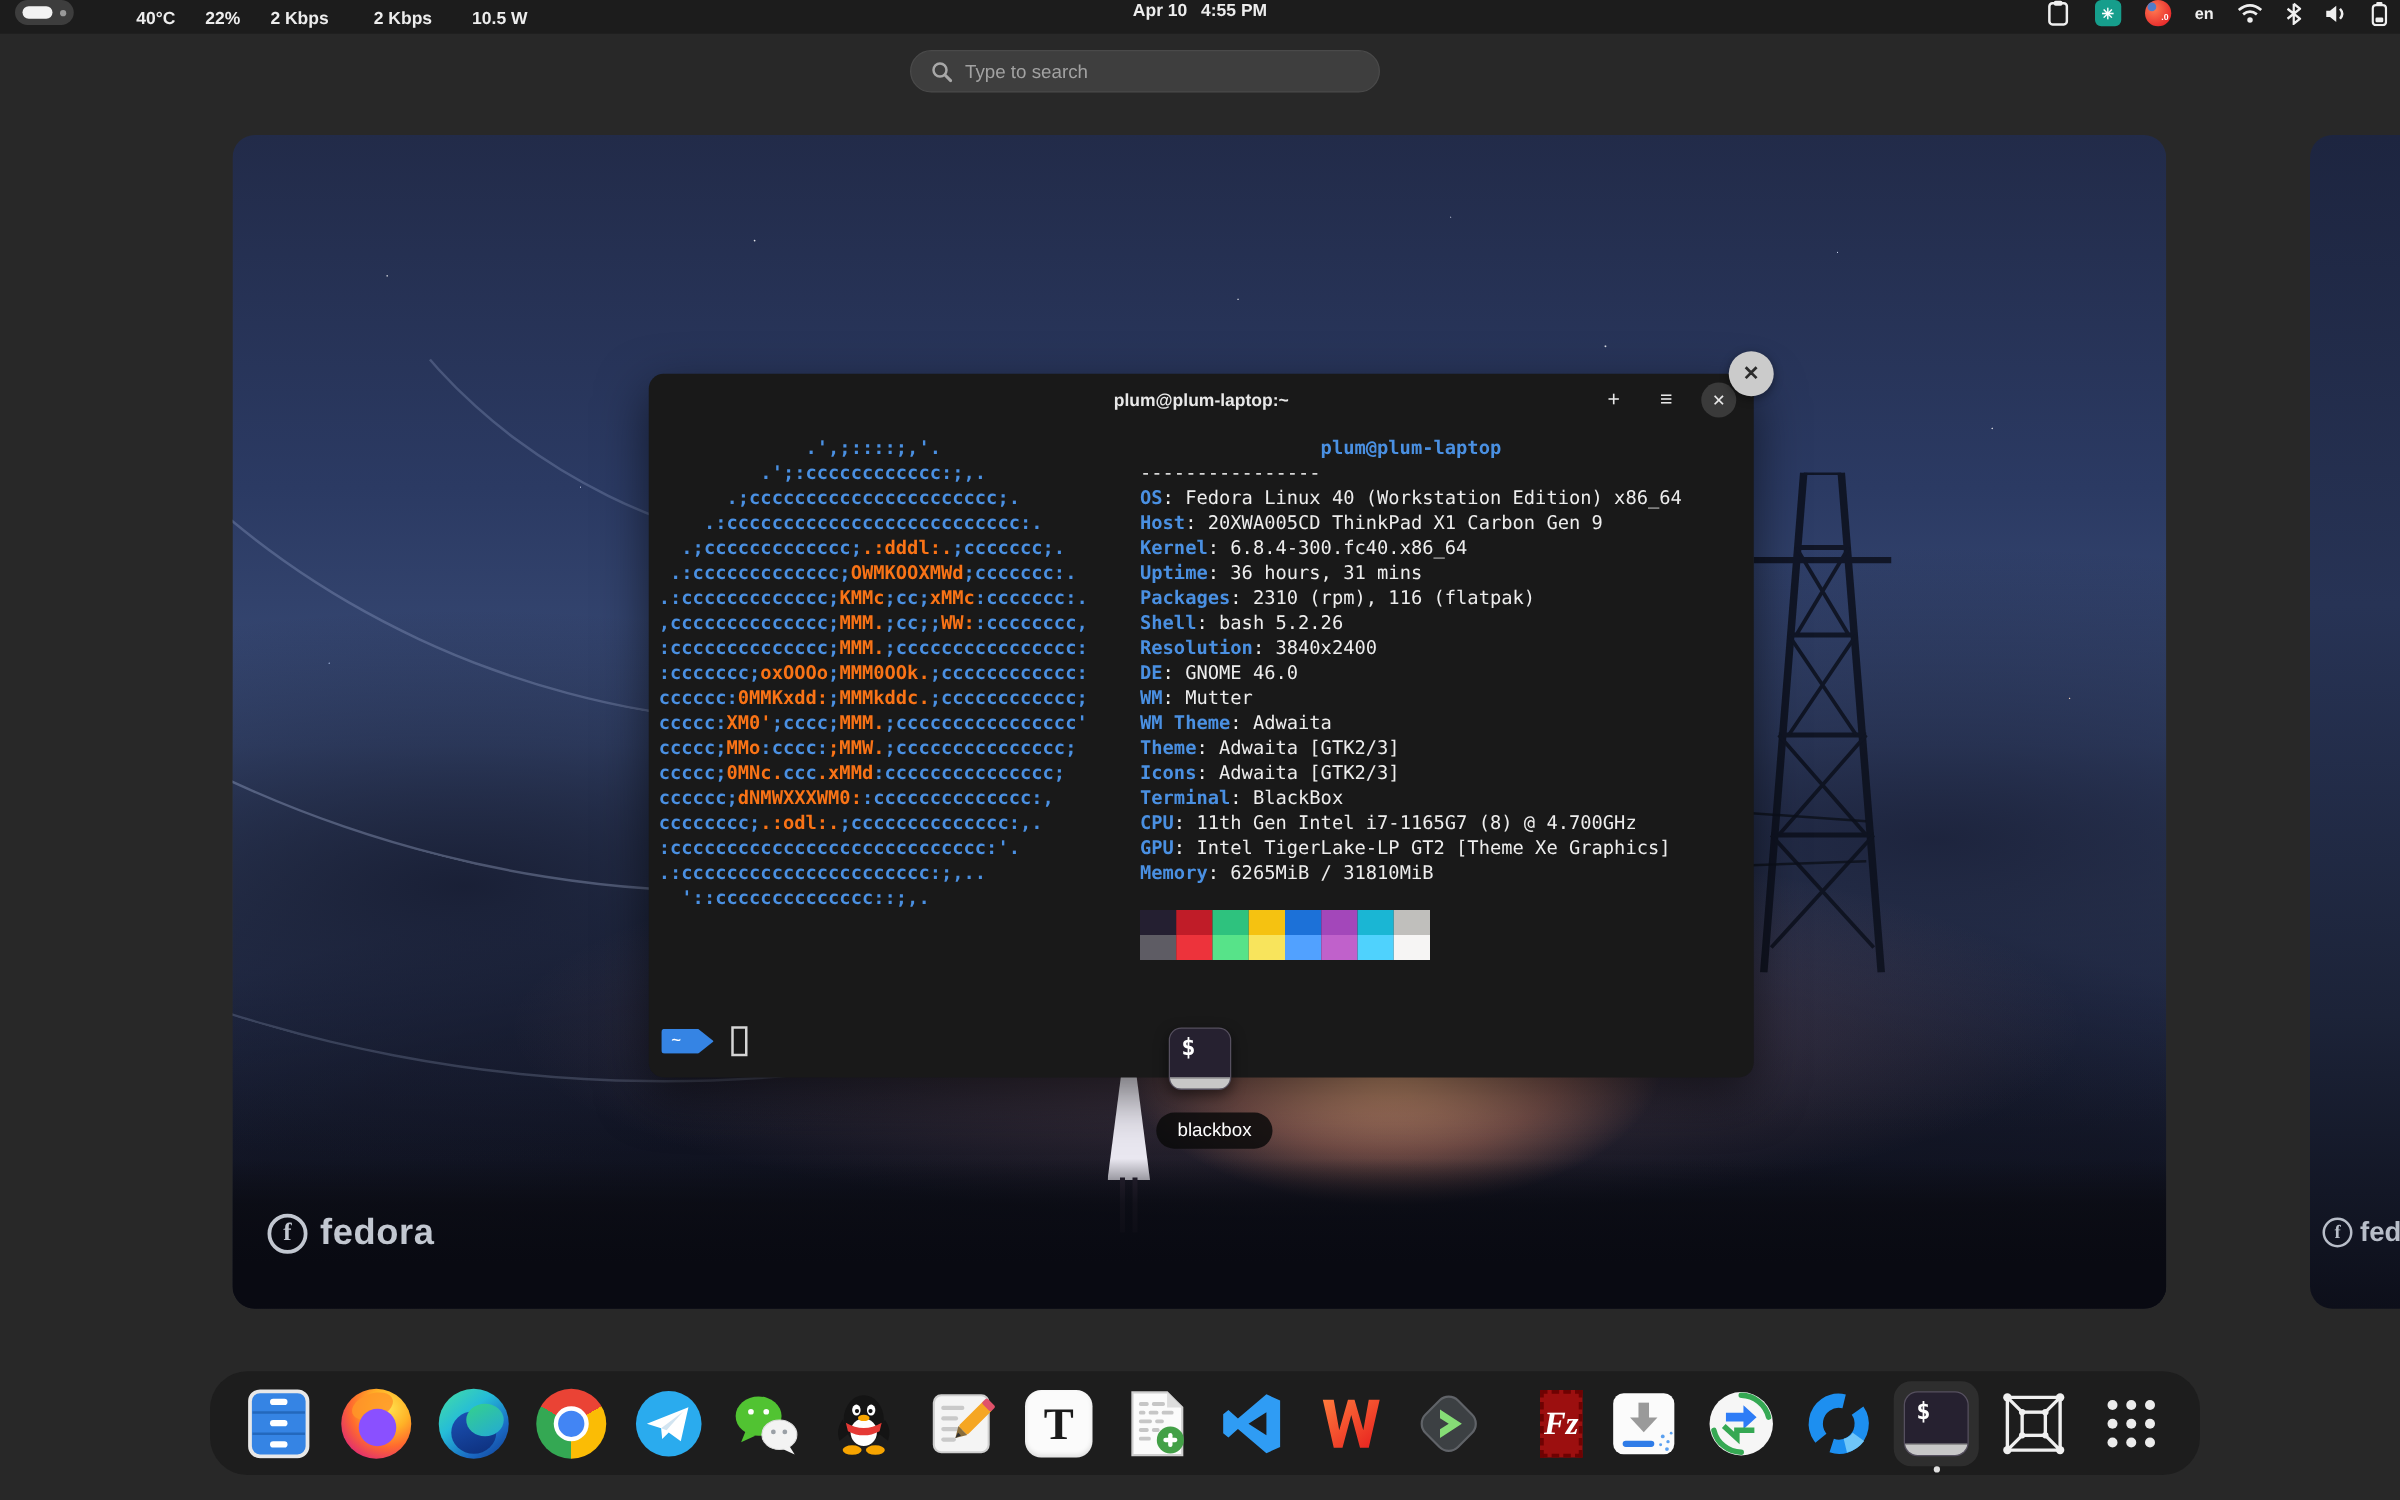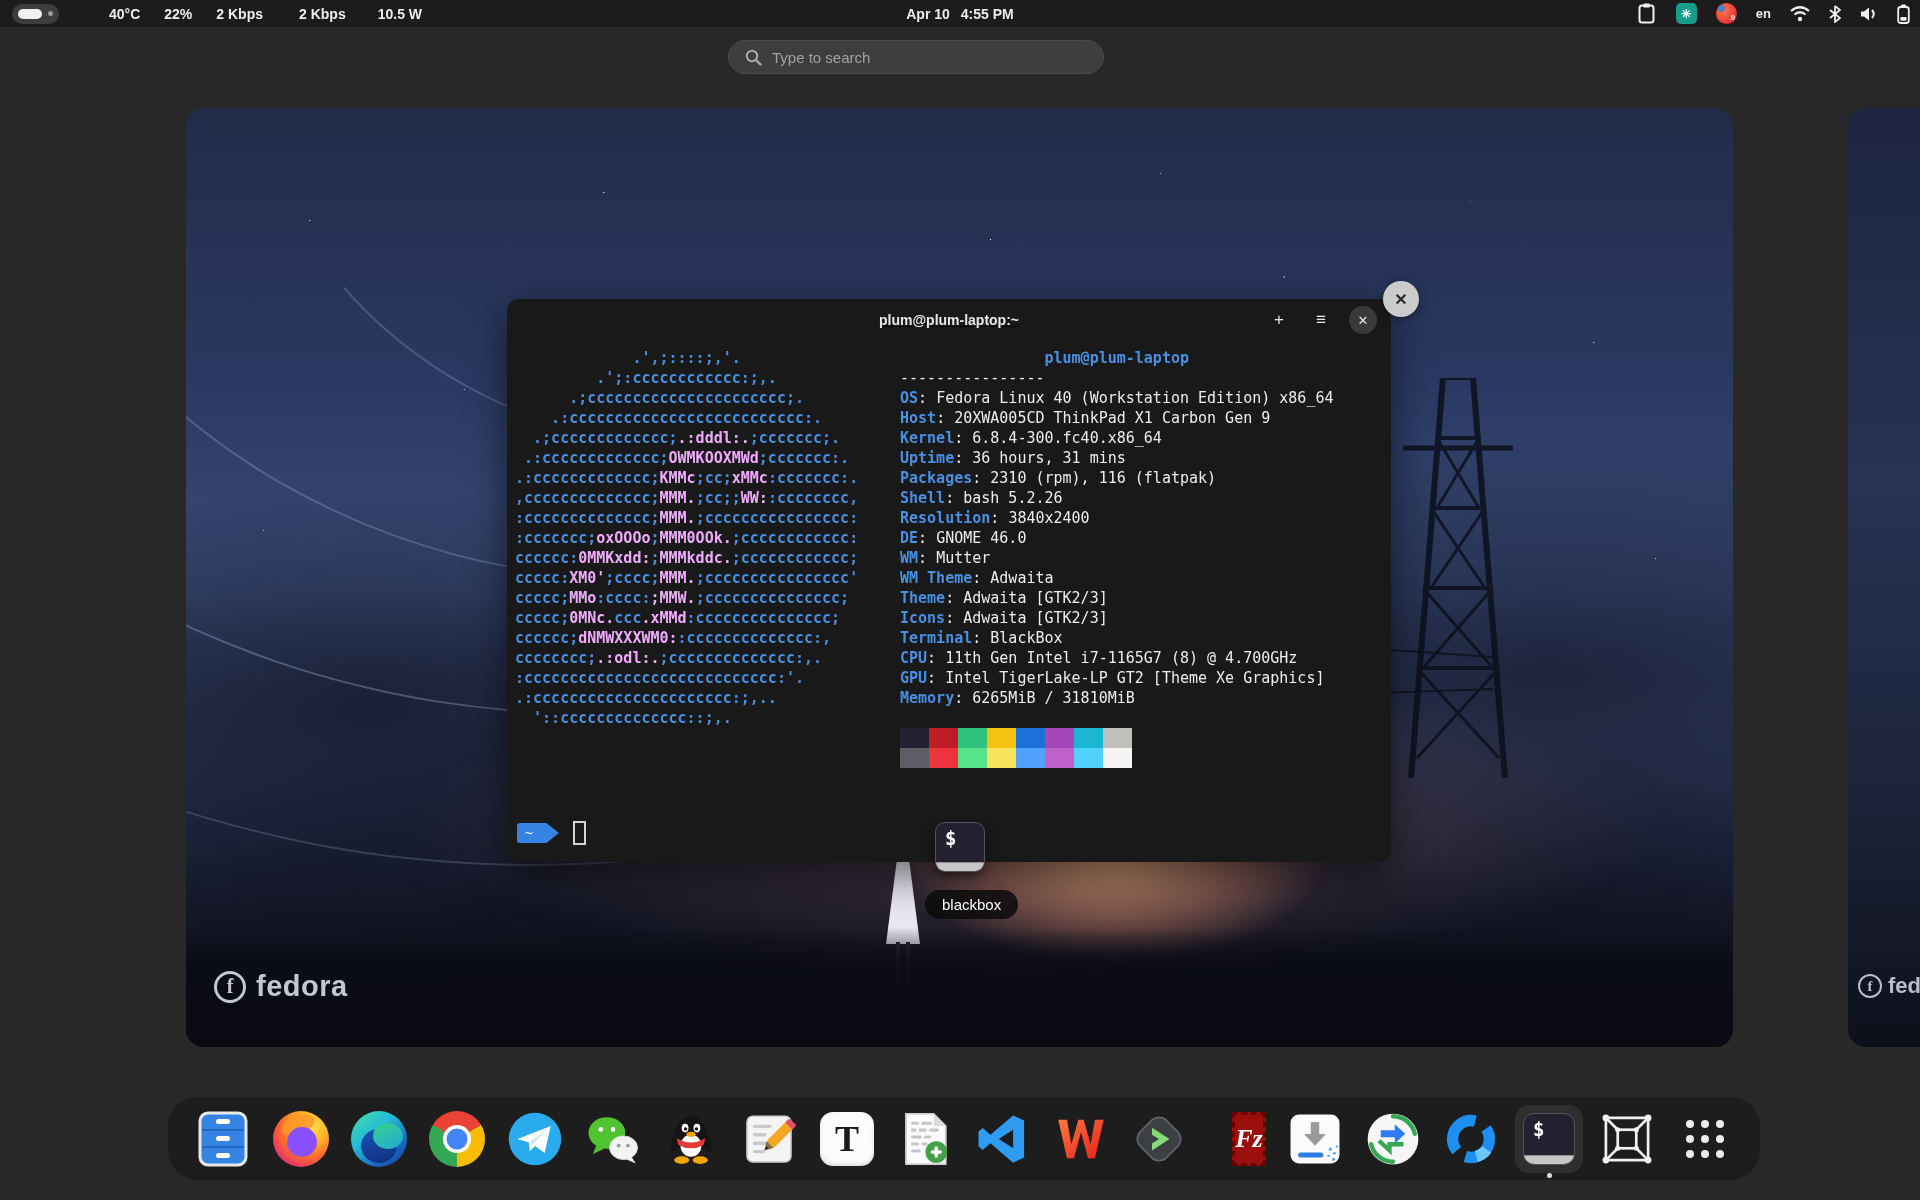--- a/index.html
+++ b/index.html
@@ -1,20 +1,20 @@
 <!DOCTYPE html>
 <html><head>
 <meta charset="utf-8">
 <style>
   * { margin:0; padding:0; box-sizing:border-box; }
   html,body { width:1920px; height:1200px; background:#272727; font-family:"Liberation Sans",sans-serif; }
   #screen { position:relative; width:1920px; height:1200px; overflow:hidden; background:#282828; }
 
   
-  #topbar { position:absolute; left:0; top:0; width:1920px; height:27px; background:#1c1c1c; display:flex; align-items:center; z-index:30; color:#ededed; font-size:14px; font-weight:700; }
+  #topbar { position:absolute; left:0; top:0; width:1920px; height:27px; background:#1c1c1c; display:flex; z-index:30; color:#ededed; font-size:14px; font-weight:700; }
   .activities-pill { margin-left:12px; width:47px; height:20px; background:#3d3d3d; border-radius:10px; display:flex; align-items:center; padding:0 6px; gap:6px; cursor:pointer; }
   .ws-current { width:24px; height:10px; background:#f2f2f2; border-radius:5px; }
   .ws-dot { width:5px; height:5px; background:#9a9a9a; border-radius:50%; }
   .status-area { display:flex; align-items:center; gap:24px; margin-left:50px; }
   .status-area span:nth-child(4){ margin-left:12px; }
   .status-area span:nth-child(5){ margin-left:8px; }
   .clock { position:absolute; left:50%; transform:translateX(-50%); display:flex; gap:11px; align-items:center; cursor:pointer; }
   .tray { position:absolute; right:10px; display:flex; align-items:center; gap:19px; }
   .tray-chip { width:21px; height:21px; display:flex; align-items:center; justify-content:center; cursor:pointer; }
   .chip-teal { background:#169e8c; border-radius:5px; color:#fff; font-size:12px; }
@@ -76,30 +76,30 @@
   .fedora-mark .ftext { font-size:29px; font-weight:700; letter-spacing:.5px; }
 
   
   #workspace-next { position:absolute; left:1848px; top:108px; width:72px; height:939px; border-radius:18px 0 0 18px; overflow:hidden; z-index:1; cursor:pointer;
     background:linear-gradient(180deg,#1d2540 0%, #273355 40%, #1c2338 75%, #0d0f1a 100%); }
   #workspace-next .mini-mark { position:absolute; left:10px; bottom:48px; display:flex; align-items:center; gap:6px; color:rgba(214,220,230,.85); }
   #workspace-next .fcirc { width:24px; height:24px; border:2.5px solid rgba(214,220,230,.85); border-radius:50%; display:flex; align-items:center; justify-content:center; font-size:15px; font-weight:700; font-family:"Liberation Serif",serif; }
   #workspace-next .ftext { font-size:22px; font-weight:700; }
 
   
-  #terminal-window { position:absolute; left:507px; top:299px; width:884px; height:563px; background:#191919; border-radius:12px; z-index:5; box-shadow:0 14px 40px rgba(0,0,0,.55); overflow:hidden; cursor:pointer;text-decoration:underline; }
+  #terminal-window { position:absolute; left:519px; top:299px; width:884px; height:563px; background:#191919; border-radius:12px; z-index:5; box-shadow:0 14px 40px rgba(0,0,0,.55); overflow:hidden; cursor:pointer; }
   .win-header { position:relative; height:42px; display:flex; align-items:center; justify-content:center; }
   .win-title { color:#e8e8e8; font-size:14px; font-weight:700; }
   .win-btns { position:absolute; right:14px; top:0; height:42px; display:flex; align-items:center; gap:14px; }
   .wbtn { width:28px; height:28px; display:flex; align-items:center; justify-content:center; color:#e8e8e8; font-size:17px; border-radius:50%; cursor:pointer; }
   .wbtn.close { background:#3a3a3a; font-size:13px; }
   .term-body { position:relative; width:100%; height:521px; font-family:"DejaVu Sans Mono","Liberation Mono",monospace; font-size:15px; line-height:20px; }
   #ascii-art { position:absolute; left:8px; top:7px; white-space:pre; font-weight:700; }
   .art-b { color:#4a90e2; }
-  .art-w { color:#f0abfc; }
+  .art-w { color:#f97316; }
   .ff-col { position:absolute; left:393px; top:7px; }
   .ff-user { color:#4a90e2; font-weight:700;text-align:center; }
   .ff-sep-line { color:#ededed; }
   .ff-key { color:#4a90e2; font-weight:700; }
   .ff-colon { color:#ededed; }
   .ff-val { color:#ededed; }
   #palette { margin-top:20px; }
   .pal-row { display:flex; height:20px; }
   .pal-swatch { width:29px; height:20px; }
   .prompt-row { position:absolute; left:10px; top:480px; display:flex; align-items:center; }

